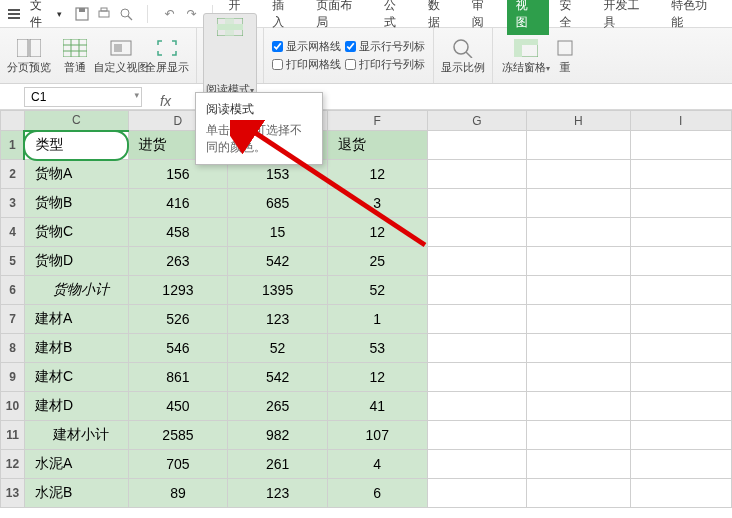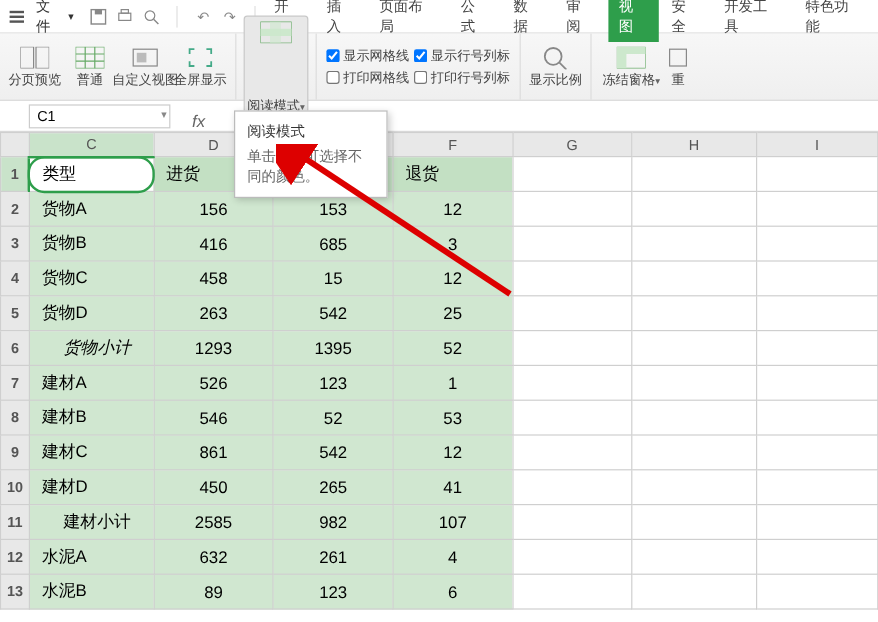--- a/index.html
+++ b/index.html
@@ -390,21 +390,21 @@
           <td class="datacell">2585</td>
           <td class="datacell">982</td>
           <td class="datacell">107</td>
           <td class="extcell"></td>
           <td class="extcell"></td>
           <td class="extcell"></td>
         </tr>
         <tr>
           <th class="rowhdr">12</th>
           <td class="datacell lbl">水泥A</td>
-          <td class="datacell">632</td>
+          <td class="datacell">705</td>
           <td class="datacell">261</td>
           <td class="datacell">4</td>
           <td class="extcell"></td>
           <td class="extcell"></td>
           <td class="extcell"></td>
         </tr>
         <tr>
           <th class="rowhdr">13</th>
           <td class="datacell lbl">水泥B</td>
           <td class="datacell">89</td>

